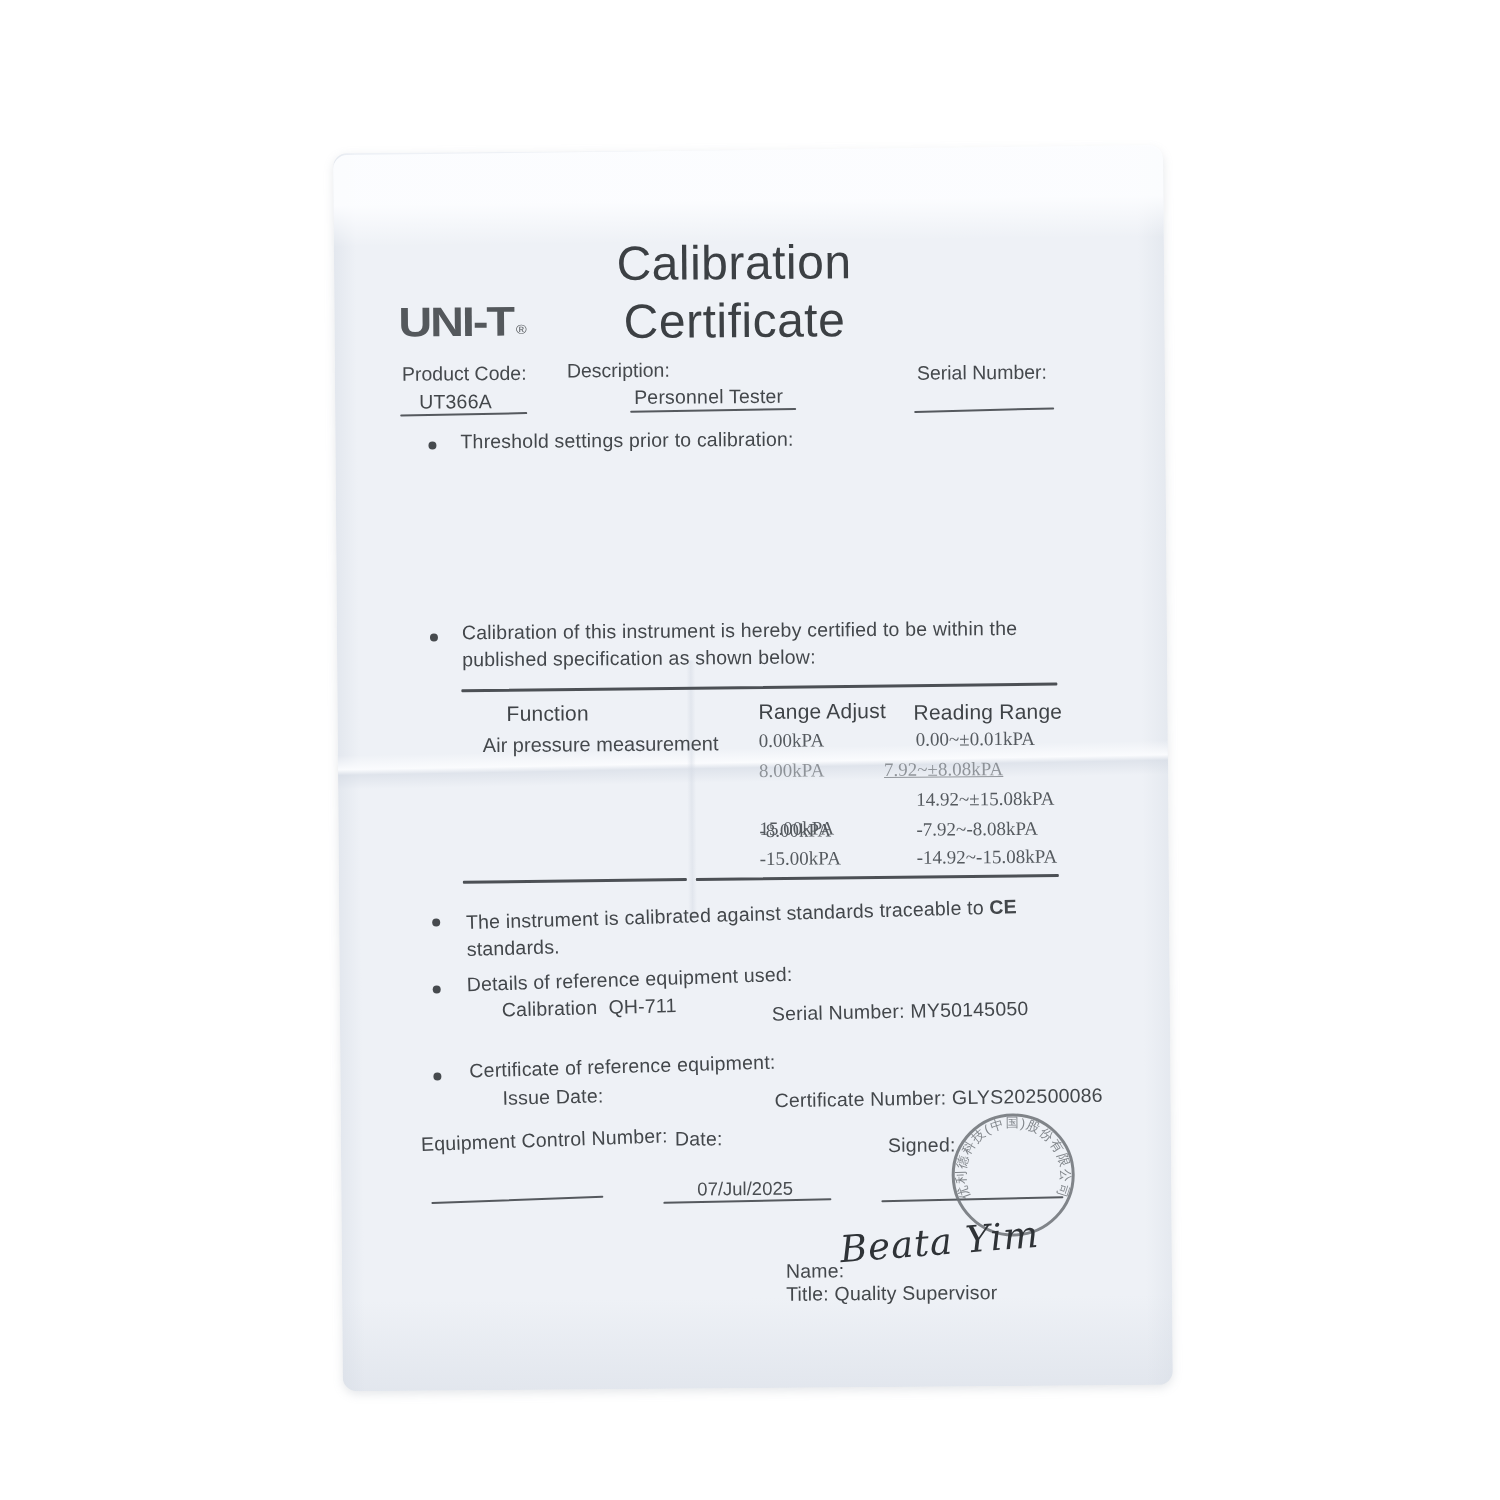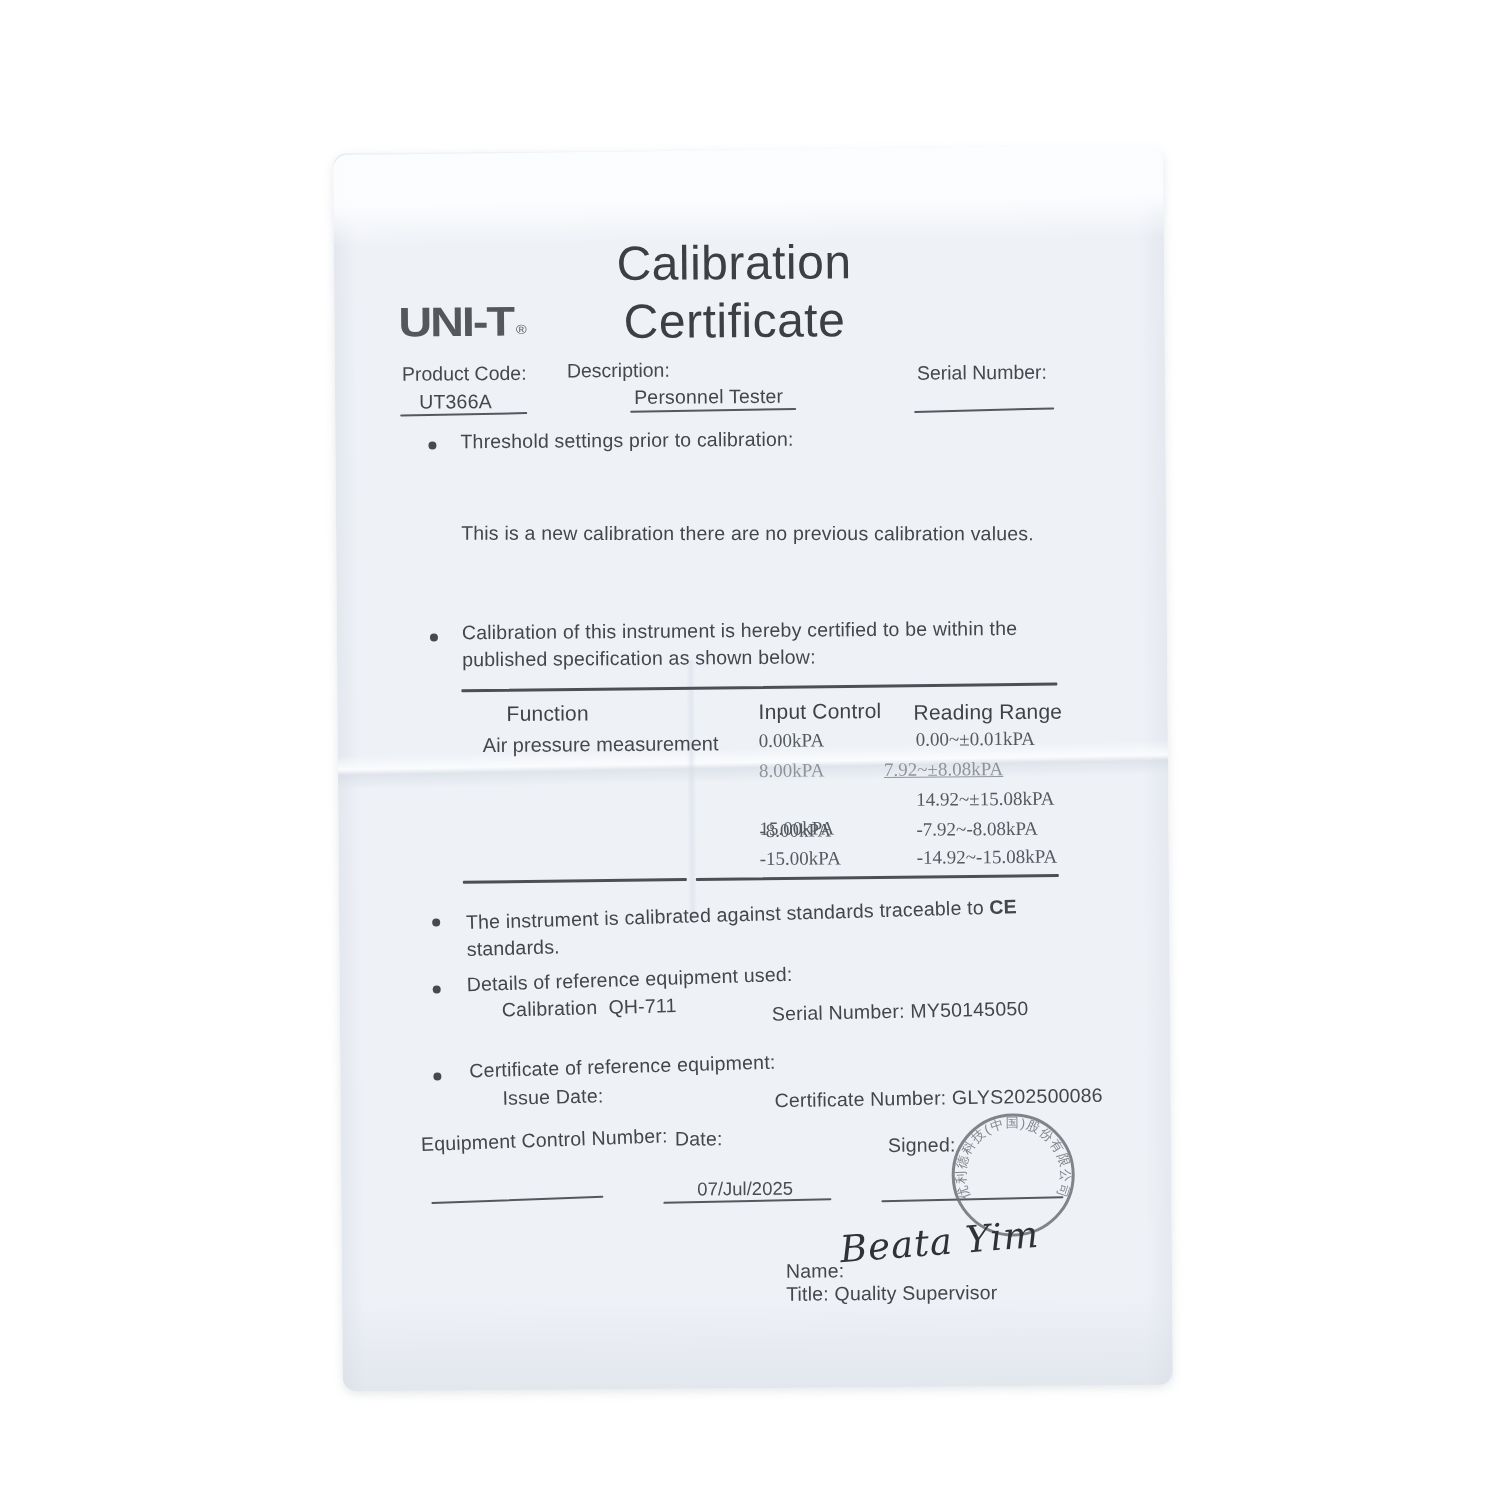--- a/index.html
+++ b/index.html
@@ -82,32 +82,31 @@
 
     <div class="abs meta-lbl" style="left:232px;top:208px;">Description:</div>
     <div class="abs lbl" style="left:299px;top:235px;">Personnel Tester</div>
     <div class="uline" style="left:295px;top:259px;width:166px;transform:rotate(-.5deg);"></div>
 
     <div class="abs meta-lbl" style="left:582px;top:213px;">Serial Number:</div>
     <div class="uline" style="left:579px;top:261px;width:140px;transform:rotate(-1deg);"></div>
 
     <div class="dot" style="left:93px;top:289px;"></div>
     <div class="abs lbl" style="left:125px;top:278px;">Threshold settings prior to calibration:</div>
-    <div class="abs lbl" style="left:125px;top:372px;transform:rotate(.5deg);">This is a new calibration there are no previous calibration values.</div>
 
     <div class="dot" style="left:93px;top:481px;"></div>
     <div class="abs lbl" style="left:125px;top:467px;line-height:27px;">
       <div>Calibration of this instrument is hereby certified to be within the</div>
       <div>published specification as shown below:</div>
     </div>
 
     <div class="tline" style="left:124px;top:536px;width:596px;transform:rotate(-.2deg);"></div>
 
     <div class="abs thead" style="left:145px;top:550px;margin-left:24px;">Function</div>
-    <div class="abs thead" style="left:421px;top:550px;">Input Control</div>
+    <div class="abs thead" style="left:421px;top:550px;">Range Adjust</div>
     <div class="abs thead" style="left:576px;top:552px;">Reading Range</div>
 
     <div class="abs tfunc" style="left:145px;top:582px;">Air pressure measurement</div>
 
     <div class="abs" style="left:0;top:0;width:100%;">
       <span class="abs serif" style="left:421px;top:580px;">0.00kPA</span>
       <span class="abs serif" style="left:578px;top:580px;text-align:center;">0.00~±0.01kPA</span>
 
       <span class="abs serif trow-faded" style="left:421px;top:610px;">8.00kPA</span>
       <span class="abs serif trow-faded" style="left:546px;top:610px;text-decoration:underline;">7.92~±8.08kPA</span>

